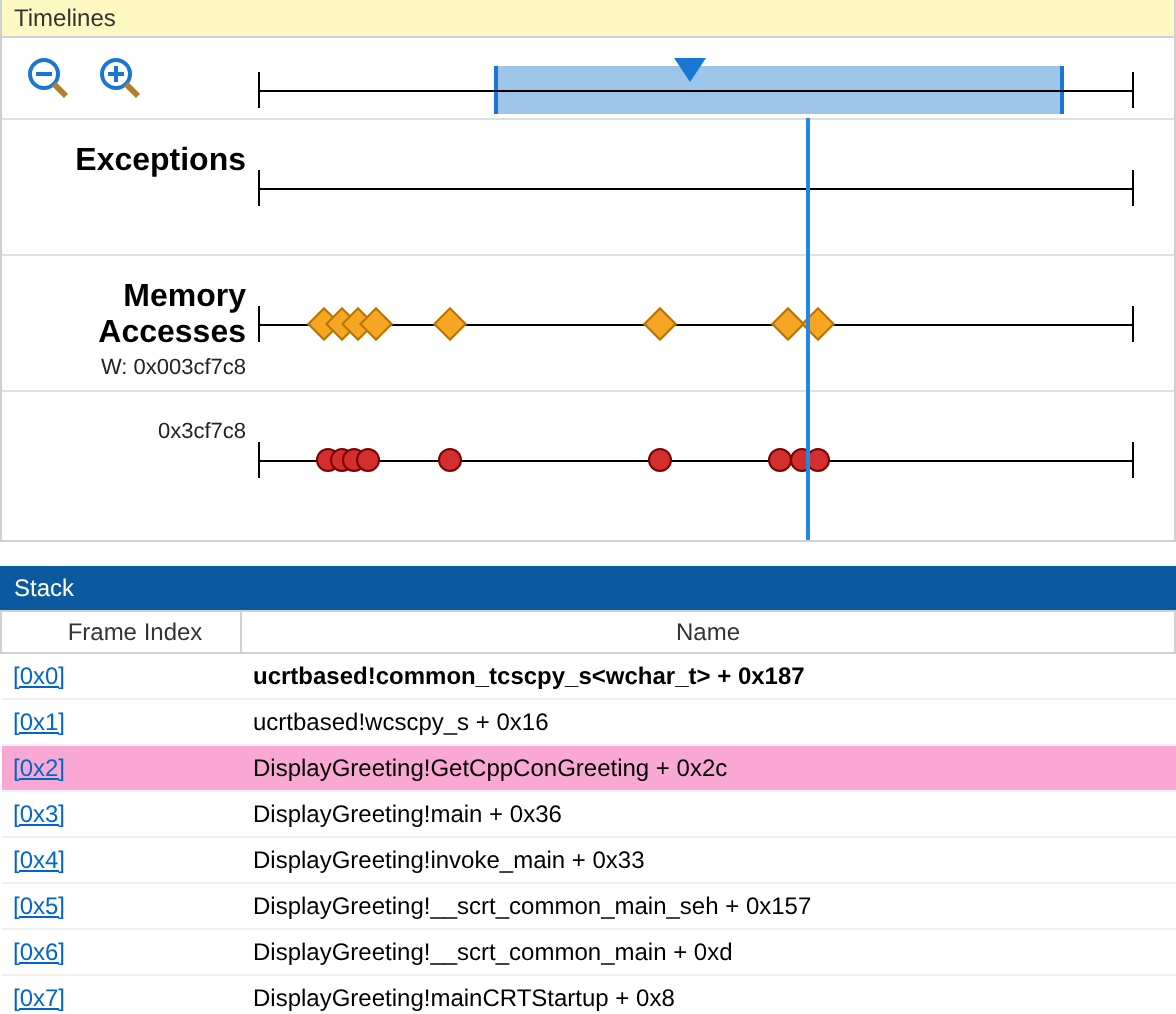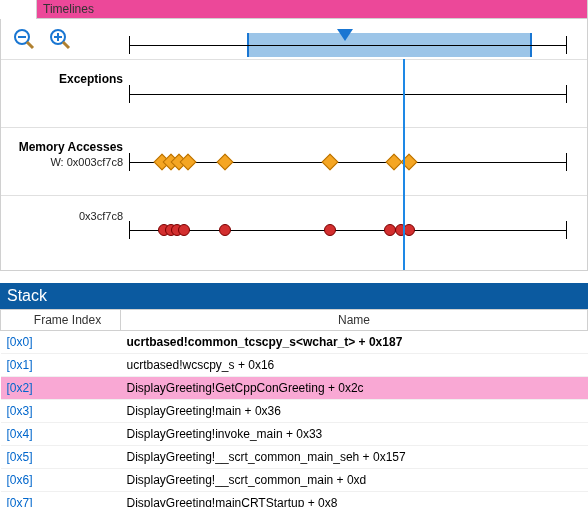--- a/index.html
+++ b/index.html
@@ -5,27 +5,26 @@
   * { box-sizing: border-box; margin: 0; padding: 0; }
   body {
     font-family: "Segoe UI", Tahoma, sans-serif;
     font-size: 12px;
     background: #fff;
     color: #000;
     width: 588px;
     height: 507px;
   }
   .panel-header {
-    background: #ec4899;
+    background: #fef9c3;
     border: 1px solid #d0d0d0;
     border-top: none;
     padding: 2px 6px;
     font-size: 12px;
     color: #333;
-    margin-left: 36px;
   }
   .timelines-body {
     border: 1px solid #d0d0d0;
     border-top: none;
     background: #fff;
     position: relative;
     height: 252px;
   }
   
   .toolbar-row {
@@ -88,21 +87,21 @@
     border-top: 1px solid #e0e0e0;
     display: flex;
   }
   .timeline-labels {
     width: 128px;
     text-align: right;
     padding: 12px 6px 0 0;
   }
   .timeline-title {
     font-weight: bold;
-    font-size: 12px;
+    font-size: 16px;
   }
   .timeline-sub {
     font-size: 11px;
     color: #222;
     margin-top: 2px;
   }
   .timeline-track {
     position: relative;
     flex: 1;
     margin-right: 20px;
@@ -149,21 +148,21 @@
     border: 1px solid #7a0000;
     top: 28px;
     transform: translateX(-6px);
   }
   
   .stack-header {
     margin-top: 12px;
     background: #0b5aa0;
     color: #fff;
     padding: 3px 6px;
-    font-size: 16px;
+    font-size: 12px;
     border: 1px solid #0b5aa0;
   }
   .stack-table {
     width: 100%;
     border-collapse: collapse;
     font-size: 12px;
   }
   .stack-table th {
     font-weight: normal;
     text-align: center;
@@ -175,20 +174,21 @@
   .stack-table th:first-child {
     width: 120px;
     padding-left: 20px;
   }
   .stack-table td {
     padding: 4px 6px;
     border-bottom: 1px solid #f0f0f0;
   }
   .frame-link {
     color: #0066cc;
+    text-decoration: underline;
     cursor: pointer;
   }
   .stack-table tr.current td.name-cell {
     font-weight: bold;
   }
   .stack-table tr.selected {
     background: #f9a8d4;
   }
 </style>
 </head>

